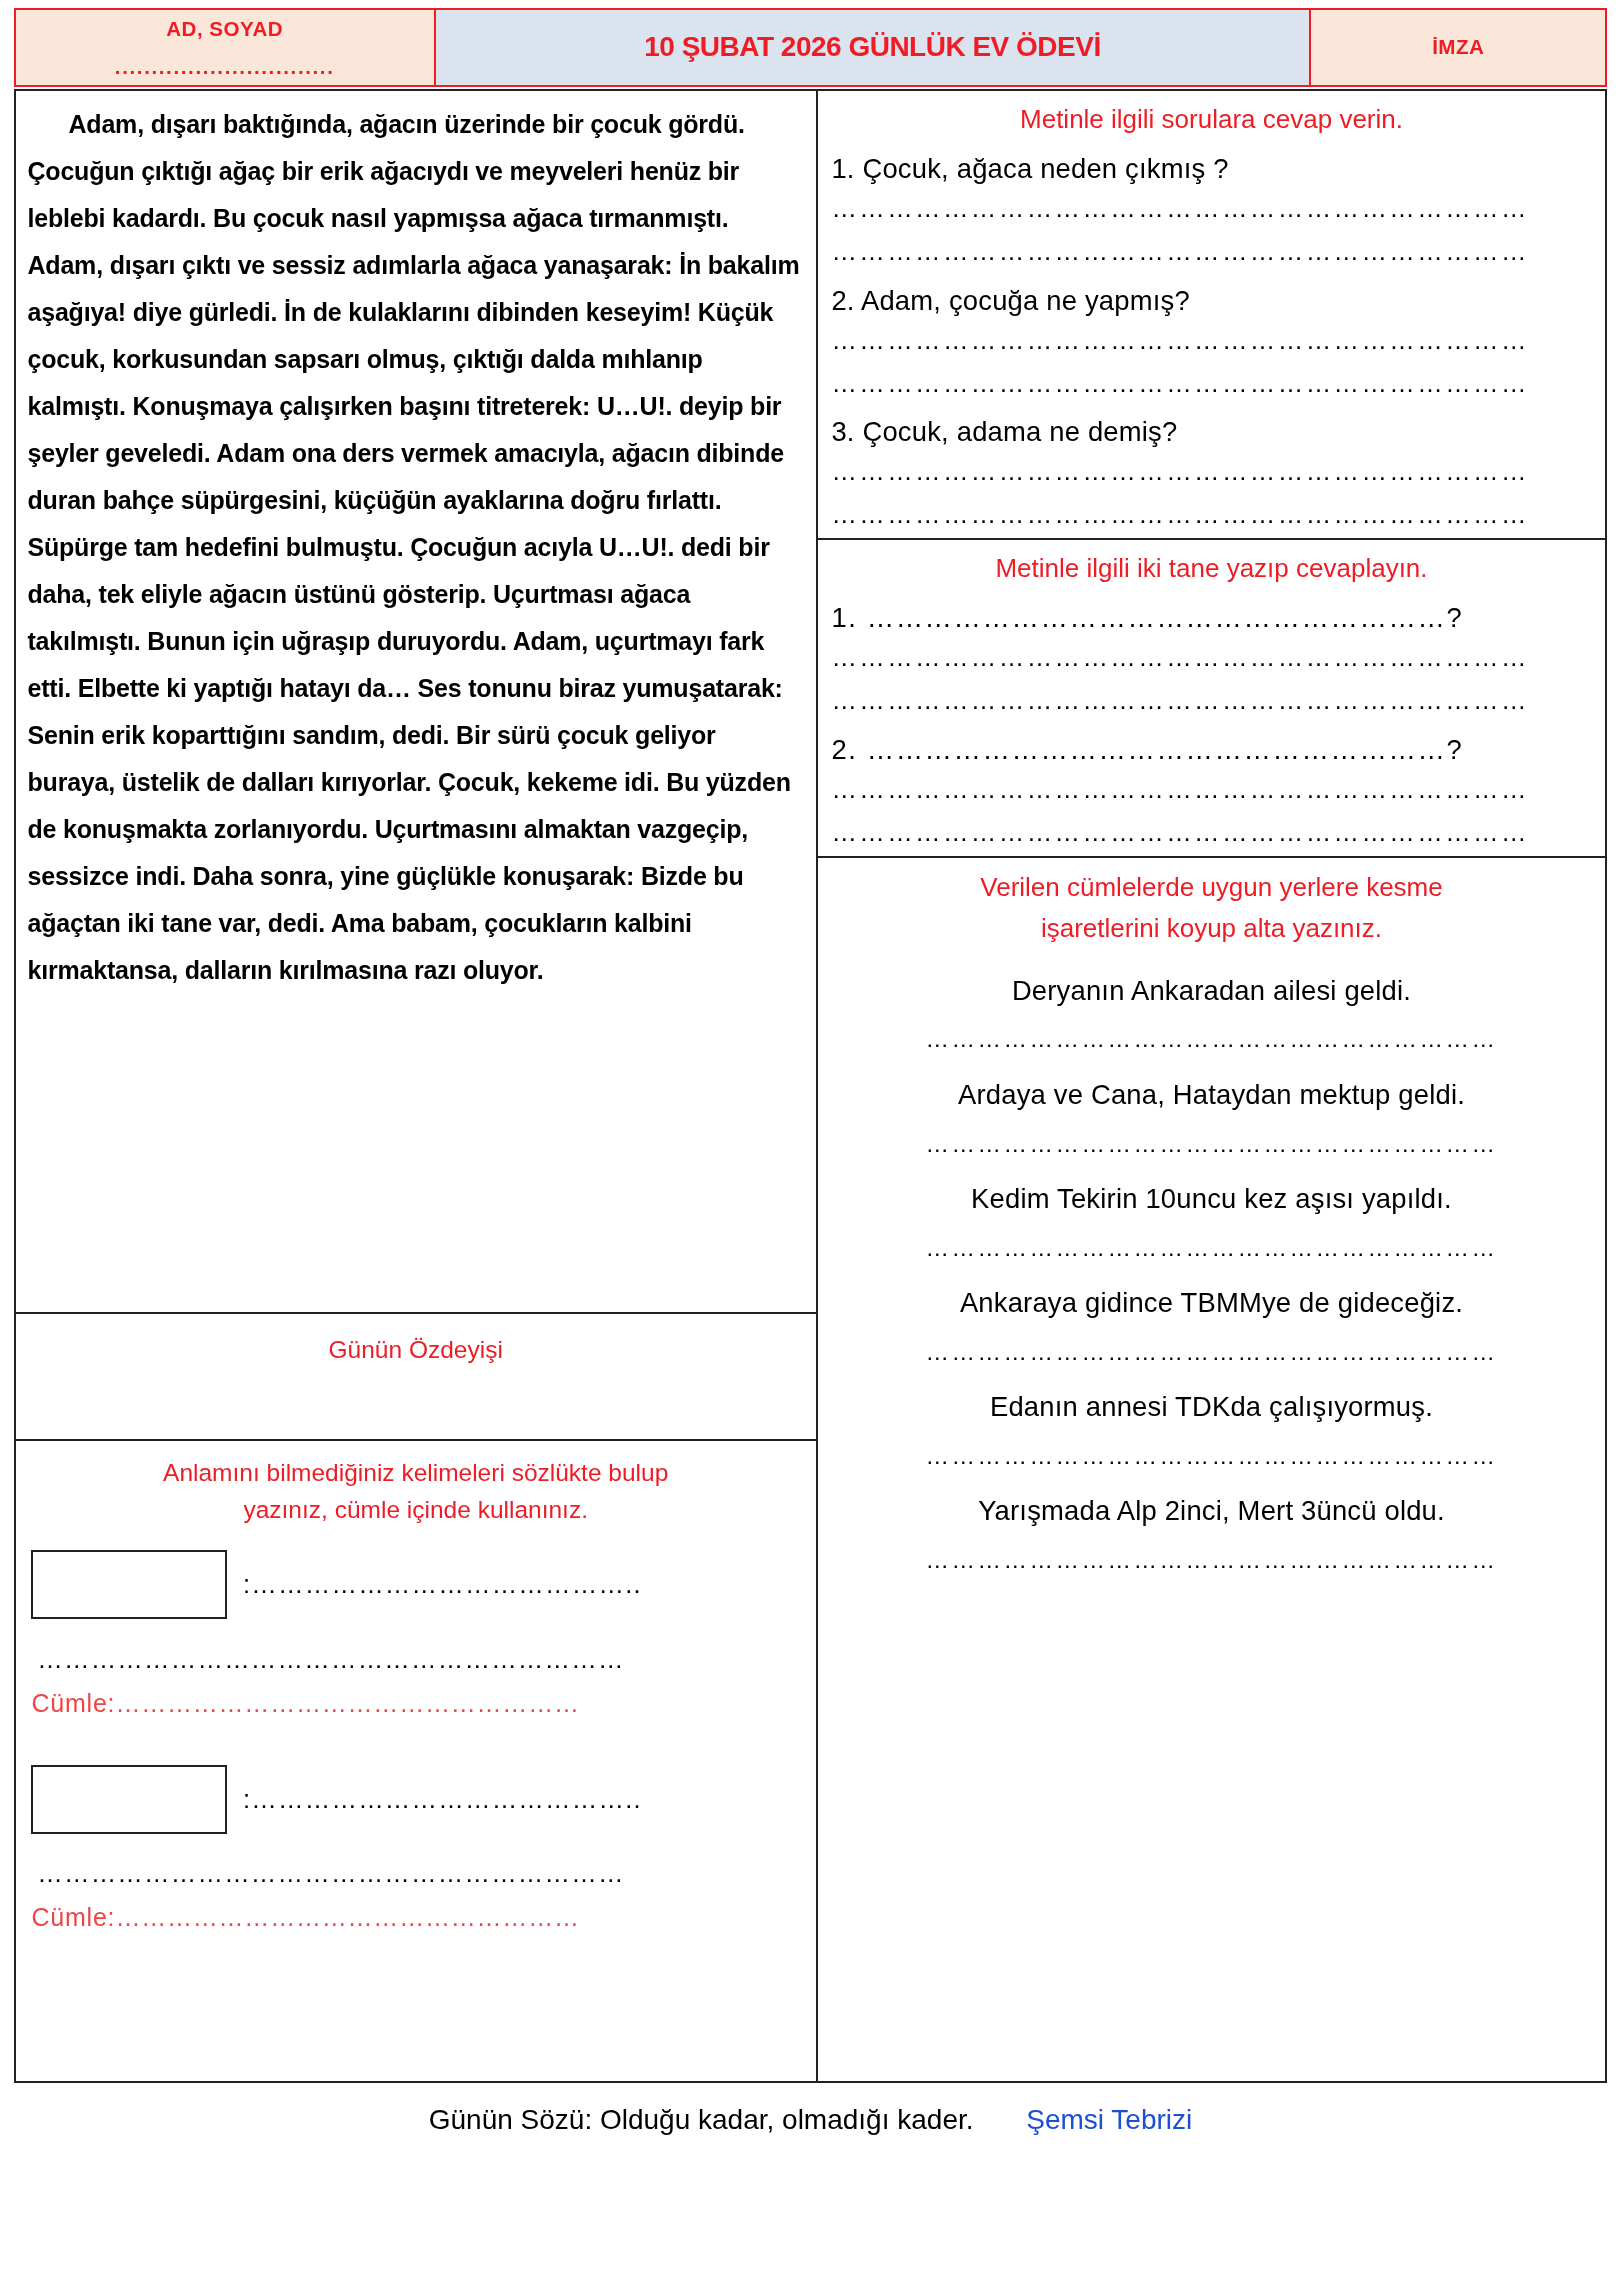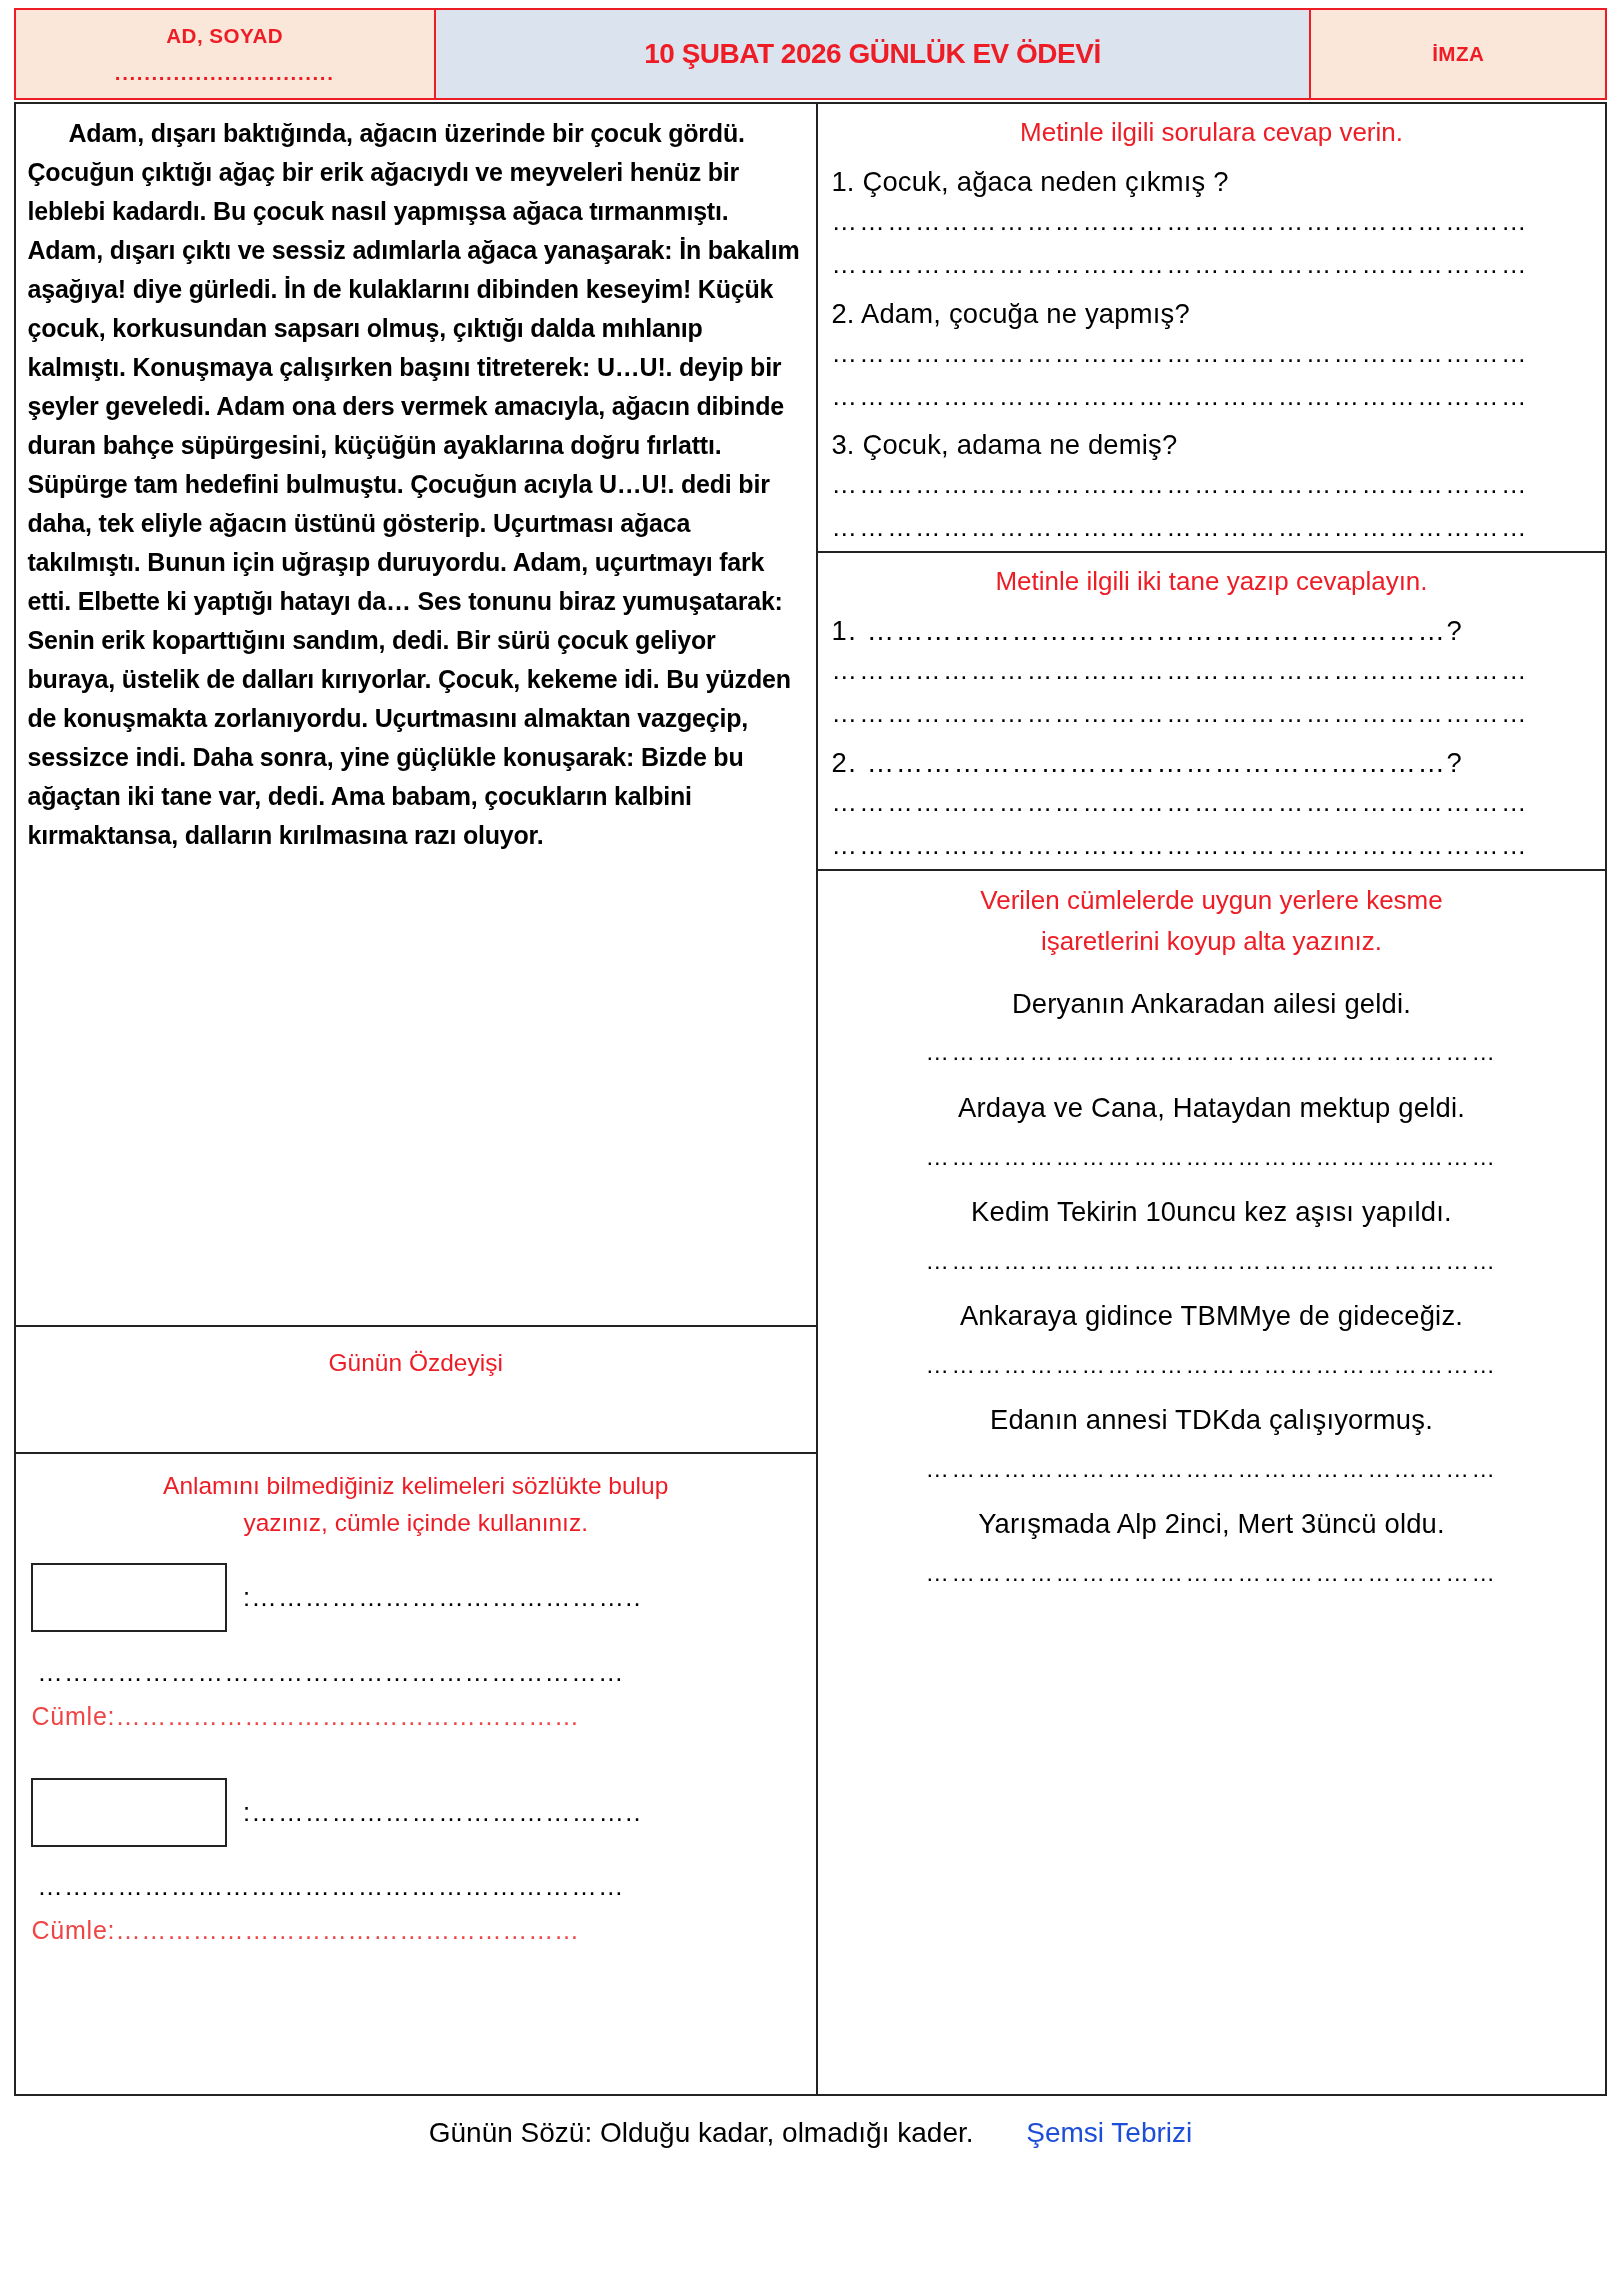--- a/index.html
+++ b/index.html
@@ -8,21 +8,21 @@
     height: 2293px;
     background: #ffffff;
     font-family: "Liberation Sans", sans-serif;
     overflow: hidden;
   }
   .page { width: 1621px; height: 2293px; position: relative; padding: 7.8px 13.7px 0 13.7px; }
 
   
   .header {
     display: flex;
-    height: 92px;
+    height: 79px;
     border: 2px solid #ee1c25;
     margin-bottom: 2px;
   }
   .hdr-cell {
     border-right: 2px solid #ee1c25;
     display: flex;
     flex-direction: column;
     align-items: center;
     justify-content: center;
     position: relative;
@@ -77,21 +77,21 @@
     display: flex;
     flex-direction: column;
   }
 
   
   .story {
     padding: 9.8px 11.8px 3.9px 11.8px;
     font-family: "Liberation Sans", sans-serif;
     font-weight: bold;
     font-size: 25px;
-    line-height: 39px;
+    line-height: 47px;
     color: #000;
     text-indent: 41px;
     letter-spacing: -0.2px;
     height: 1221px;
   }
 
   
   .ozdeyis-box {
     border-top: 2px solid #222;
     border-bottom: 2px solid #222;

